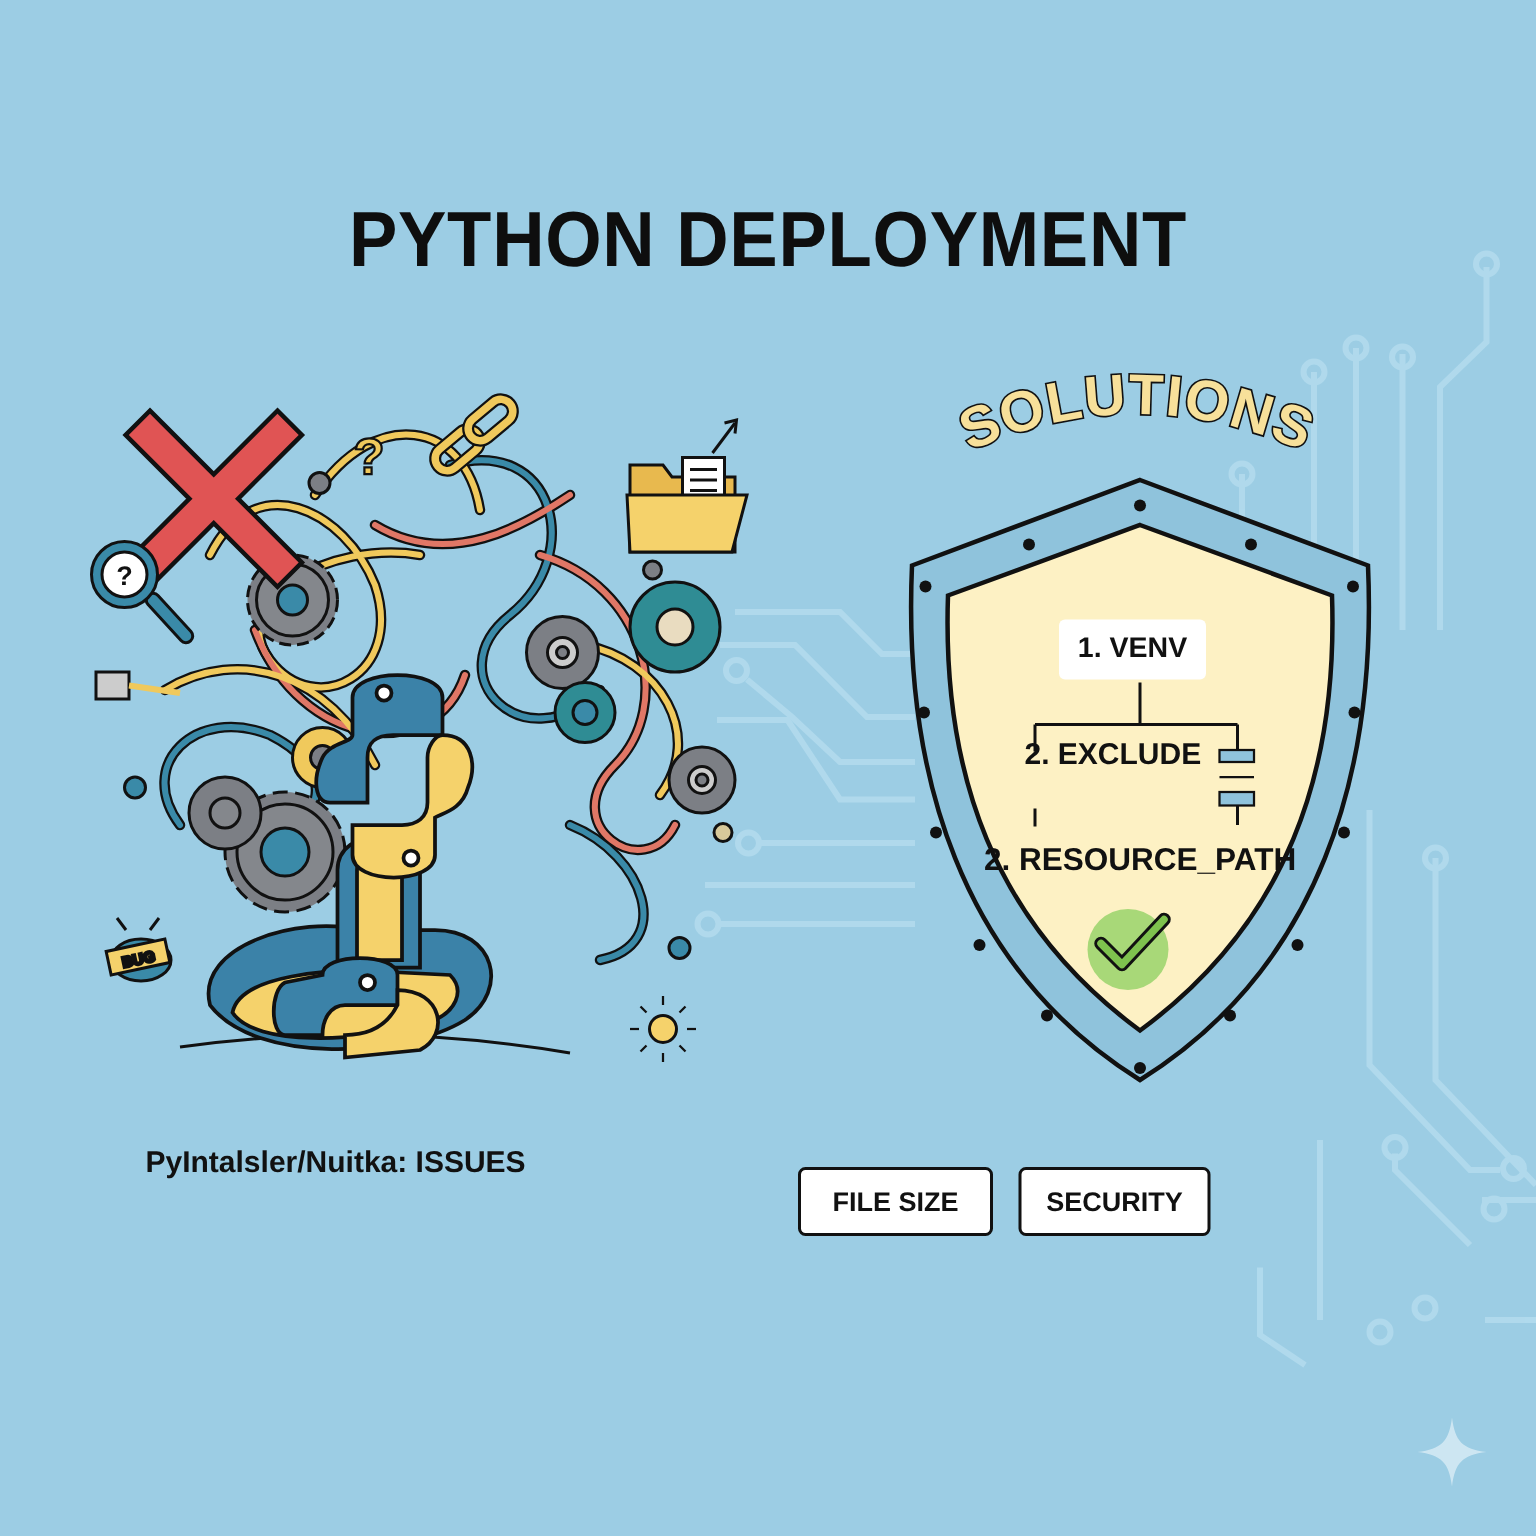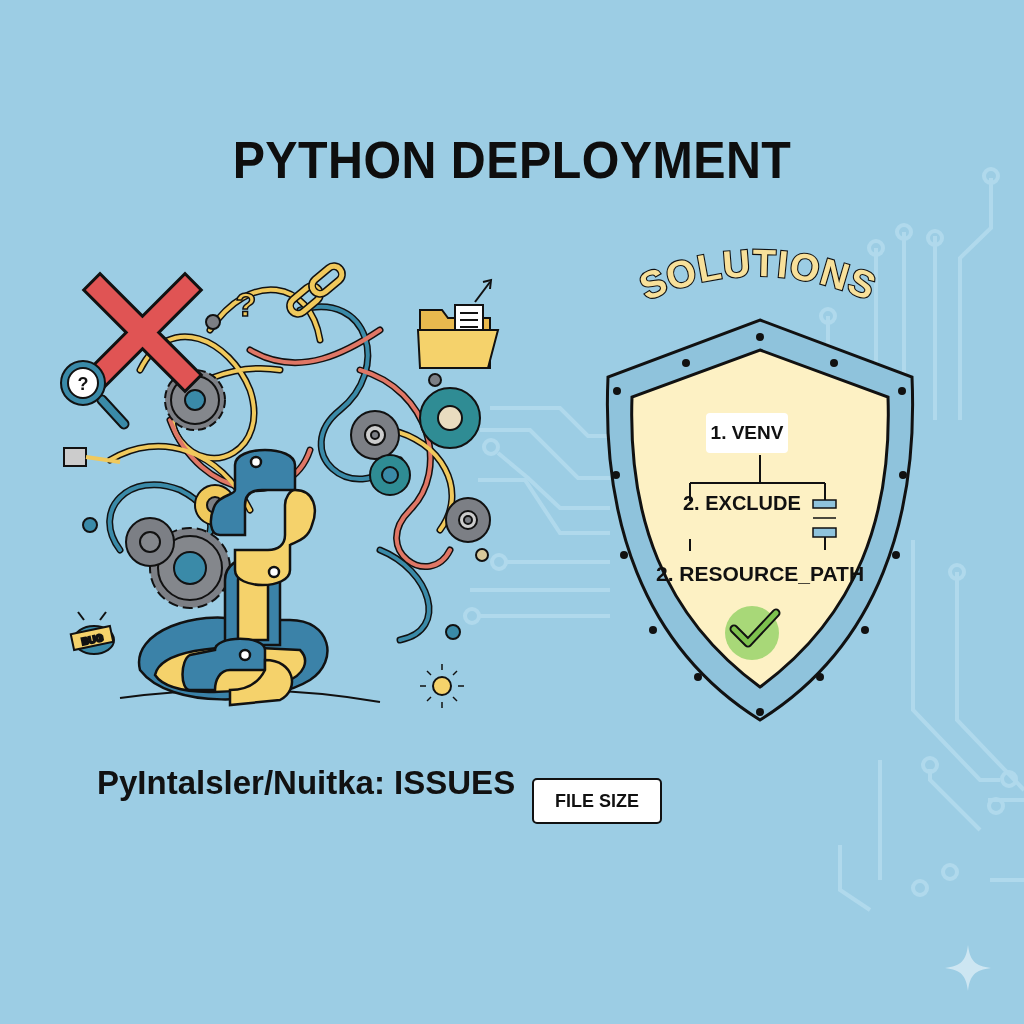--- a/index.html
+++ b/index.html
@@ -10,29 +10,29 @@
   }
   .circuits { position: absolute; inset: 0; pointer-events: none; }
   .title {
     position: absolute; left: 0; right: 0; top: 130px; text-align: center;
     font-weight: 700; font-size: 52px; color: #0e0e0e; letter-spacing: 0.5px;
     transform: scaleX(0.93);
   }
   .illustration { position: absolute; left: 50px; top: 250px; width: 450px; height: 480px; }
   .issues-label {
     position: absolute; left: 97px; top: 764px;
-    font-weight: 700; font-size: 33px; color: #111;
+    font-weight: 700; font-size: 20px; color: #111;
   }
   .solutions-title { position: absolute; left: 605px; top: 245px; width: 305px; height: 85px; }
   .shield { position: absolute; left: 600px; top: 315px; width: 320px; height: 410px; }
   .shield-text {
     position: absolute; font-weight: 700; color: #111; white-space: nowrap;
   }
   .venv-box {
-    position: absolute; left: 706px; top: 413px; width: 82px; height: 40px;
+    position: absolute; left: 706px; top: 413px; width: 98px; height: 40px;
     background: #fff; border-radius: 4px;
     display: flex; align-items: center; justify-content: center;
     font-weight: 700; font-size: 19px; color: #111;
   }
   .step2 { left: 683px; top: 492px; font-size: 20px; }
   .step3 { left: 656px; top: 562px; font-size: 21px; }
   .tags { position: absolute; left: 532px; top: 778px; display: flex; gap: 17px; }
   .tag {
     height: 46px; box-sizing: border-box;
     border: 2.5px solid #111; border-radius: 5px; background: #fff;
@@ -294,17 +294,18 @@
     <path d="M134 314 L148 328 L176 298" stroke="#7ec24e" stroke-width="5" fill="none" stroke-linejoin="round" stroke-linecap="round"></path>
   </g>
 </svg>
 
 <div class="venv-box">1. VENV</div>
 <div class="shield-text step2">2. EXCLUDE</div>
 <div class="shield-text step3">2. RESOURCE_PATH</div>
 
 <div class="tags">
   <div class="tag t1">FILE SIZE</div>
+  <div class="tag t3">SECURITY</div>
 </div>
 
 <svg class="sparkle" viewBox="0 0 50 50">
   <path d="M25 2 C27 18 32 23 48 25 C32 27 27 32 25 48 C23 32 18 27 2 25 C18 23 23 18 25 2 Z" fill="#cde6f2"></path>
 </svg>
 
 </body></html>

